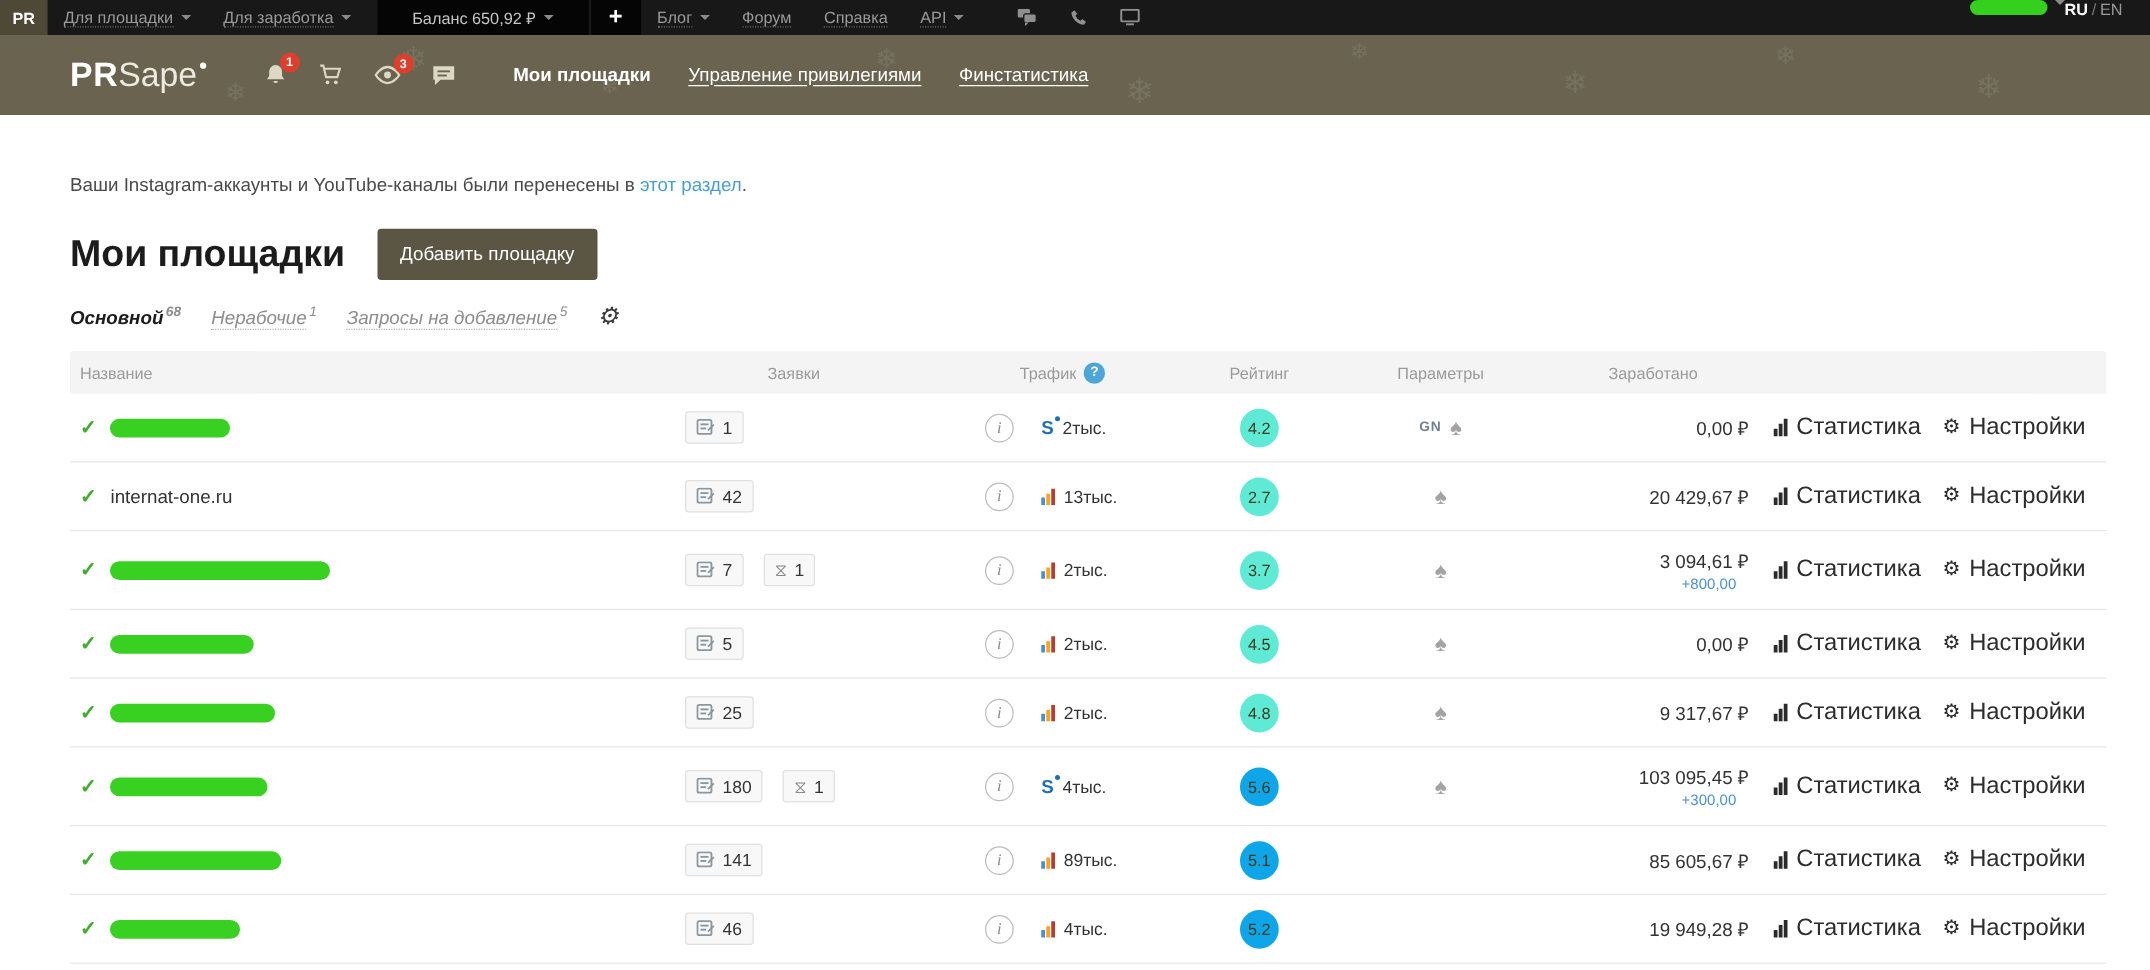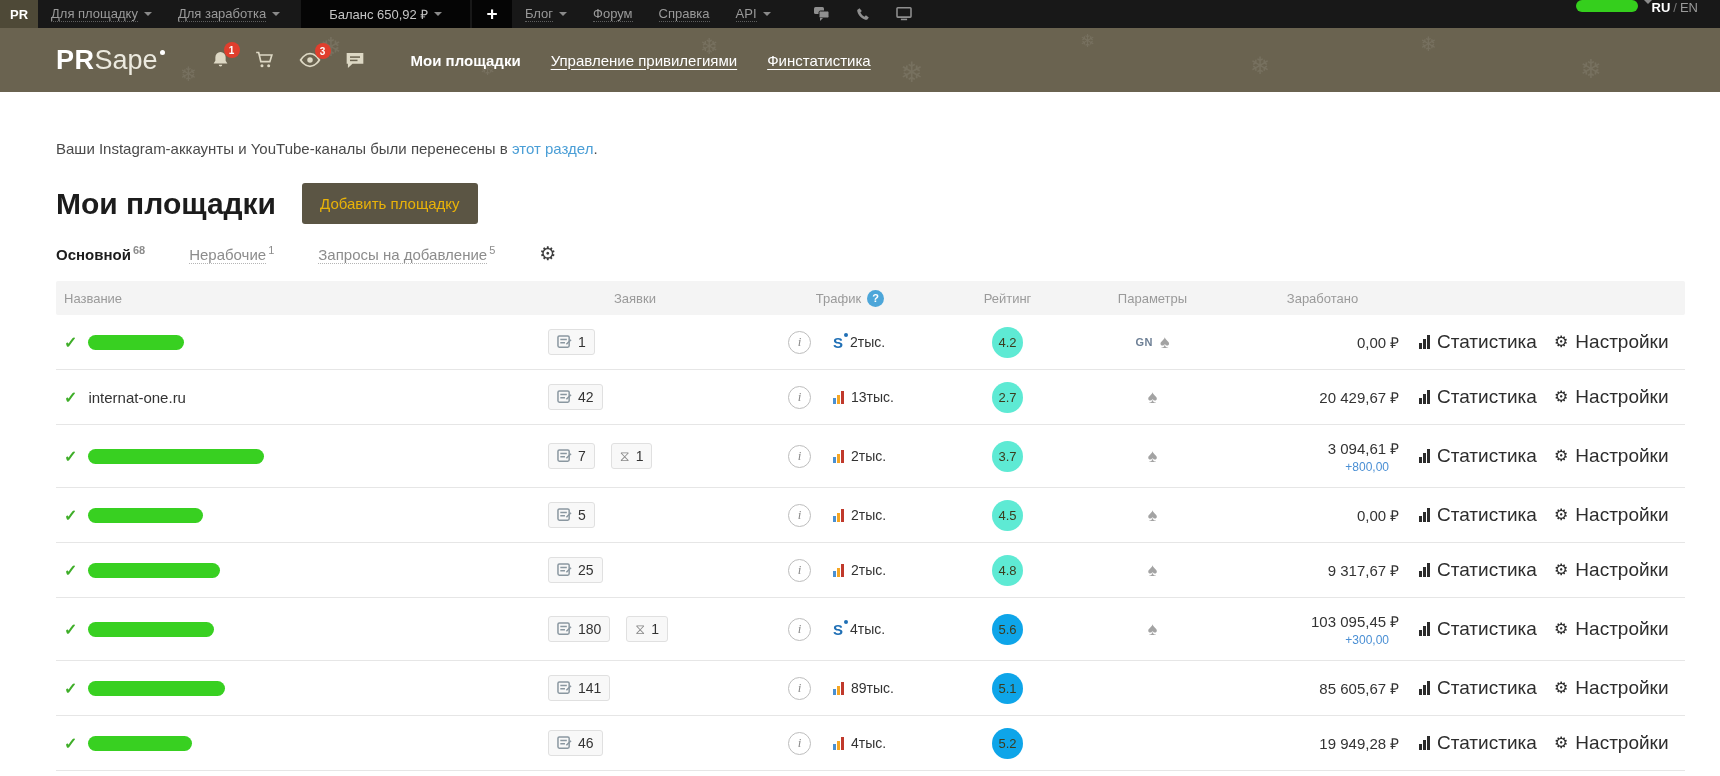--- a/index.html
+++ b/index.html
@@ -38,23 +38,23 @@
   .main-nav a.active { font-weight:bold; text-decoration:none; }
   .main-nav a.plain { text-decoration:underline; text-underline-offset:3px; }
 
   
   .content { padding:0 35px 0 56px; }
   .notice { margin-top:48px; font-size:15px; color:#4a4a4a; }
   .notice a { color:#4a9ed6; cursor:pointer; text-decoration:none; }
 
   .title-row { margin-top:26px; display:flex; align-items:center; gap:26px; }
   h1.page-title { font-size:30px; color:#1c1c1c; font-weight:bold; }
-  .olive-btn { background:#5b5544; color:#eab308; border:none; border-radius:3px; font-size:15px; padding:12px 18px; cursor:pointer; font-family:"Liberation Sans",sans-serif; }
-
-  .tabs { margin-top:20px; display:flex; align-items:center; gap:44px; font-size:15px; }
+  .olive-btn { background:#5b5544; color:#ffffff; border:none; border-radius:3px; font-size:15px; padding:12px 18px; cursor:pointer; font-family:"Liberation Sans",sans-serif; }
+
+  .tabs { margin-top:20px; display:flex; align-items:center; gap:24px; font-size:15px;font-style:italic; }
   .tab { cursor:pointer; color:#8c8c8c; }
   .tab .t-lbl { border-bottom:1px dotted #b5b5b5; }
   .tab.active { color:#1c1c1c; font-weight:bold; }
   .tab.active .t-lbl { border-bottom:none; }
   .tab sup { font-size:11px; color:#8c8c8c; margin-left:2px; }
   .tabs .gear-lg { font-size:19px; color:#3c3c3c; cursor:pointer; line-height:1; }
 
   
   .table { margin-top:18px; }
   .tgrid { display:grid; grid-template-columns: 1fr 230px 200px 115px 175px 165px 135px 145px; align-items:center; }
@@ -106,21 +106,21 @@
   .stats-ic i { width:3px; display:block; background:#2b2b2b; }
   .stats-ic i:nth-child(1){height:6px;} .stats-ic i:nth-child(2){height:10px;} .stats-ic i:nth-child(3){height:14px;}
   .gear { font-size:16px; color:#2b2b2b; line-height:1; }
 </style>
 </head>
 <body>
 
 <div class="topbar">
   <div class="pr-badge">PR</div>
   <div class="top-item">
-      <span class="lbl">Для площадку</span>
+      <span class="lbl">Для площадки</span>
       <span class="caret"></span>
     </div>
   <div class="top-item">
       <span class="lbl">Для заработка</span>
       <span class="caret"></span>
     </div>
   <div class="balance-block">
       <span>Баланс 650,92 ₽</span>
       <span class="caret"></span>
     </div>

